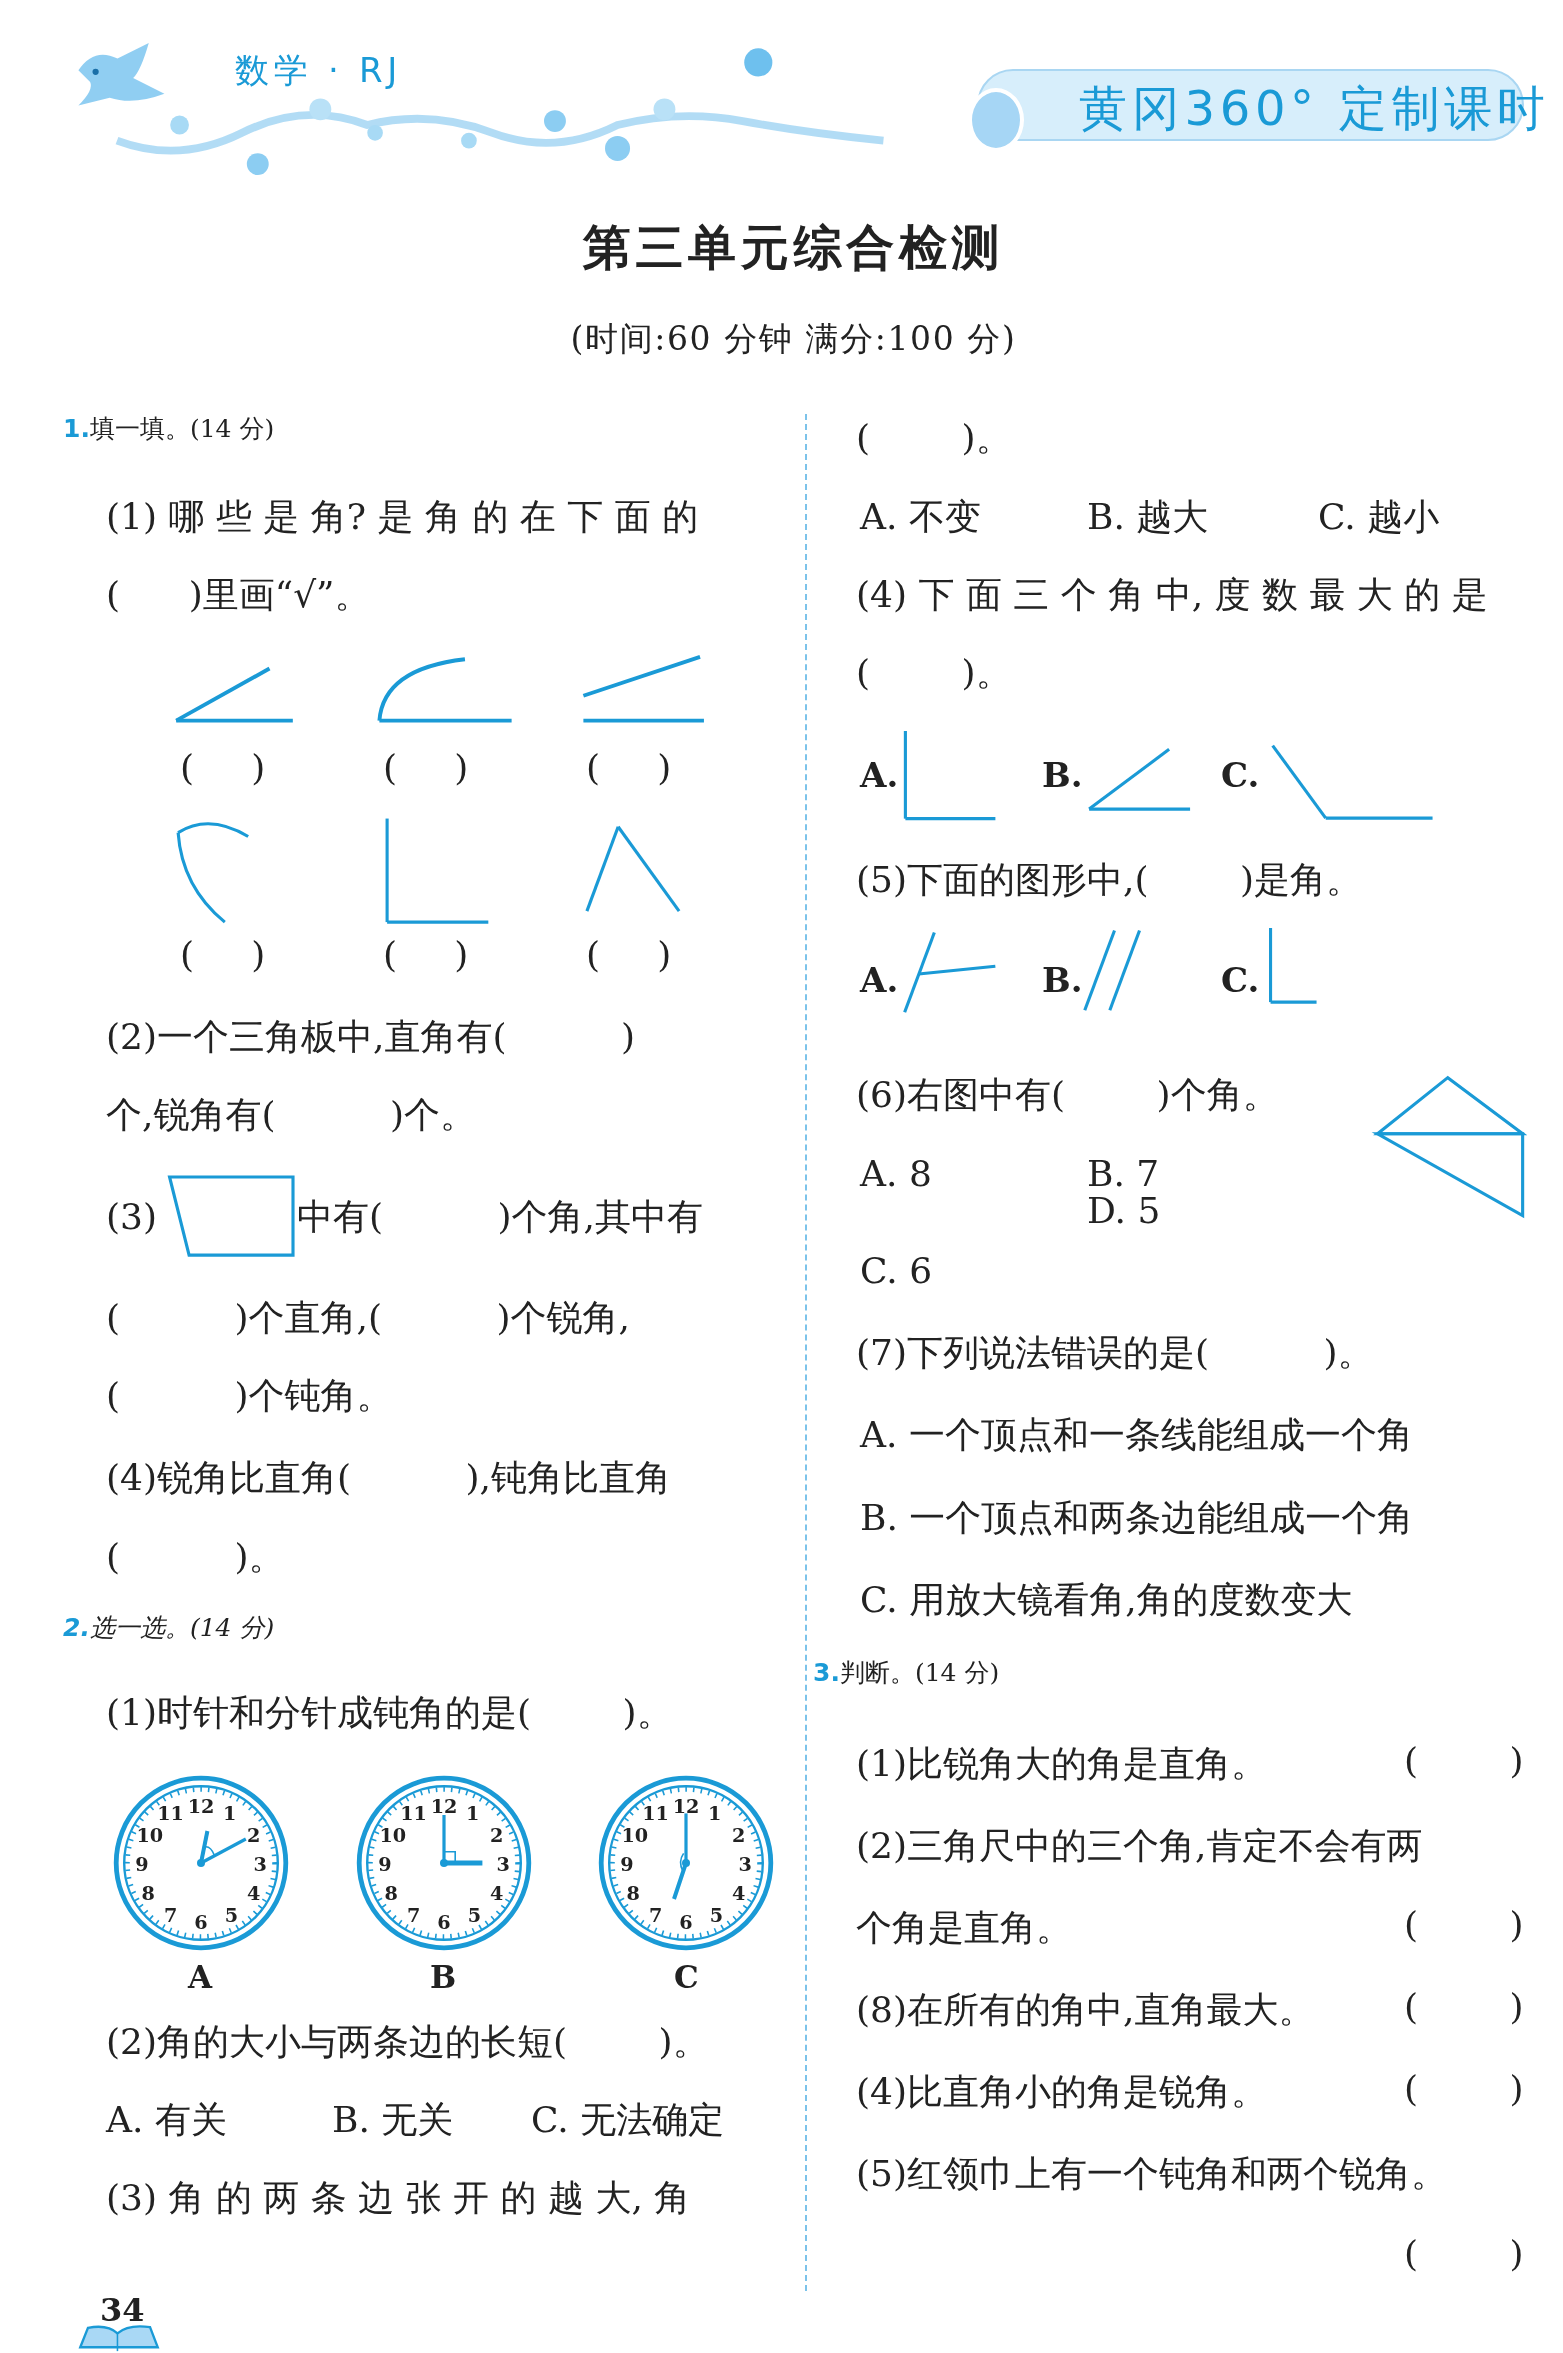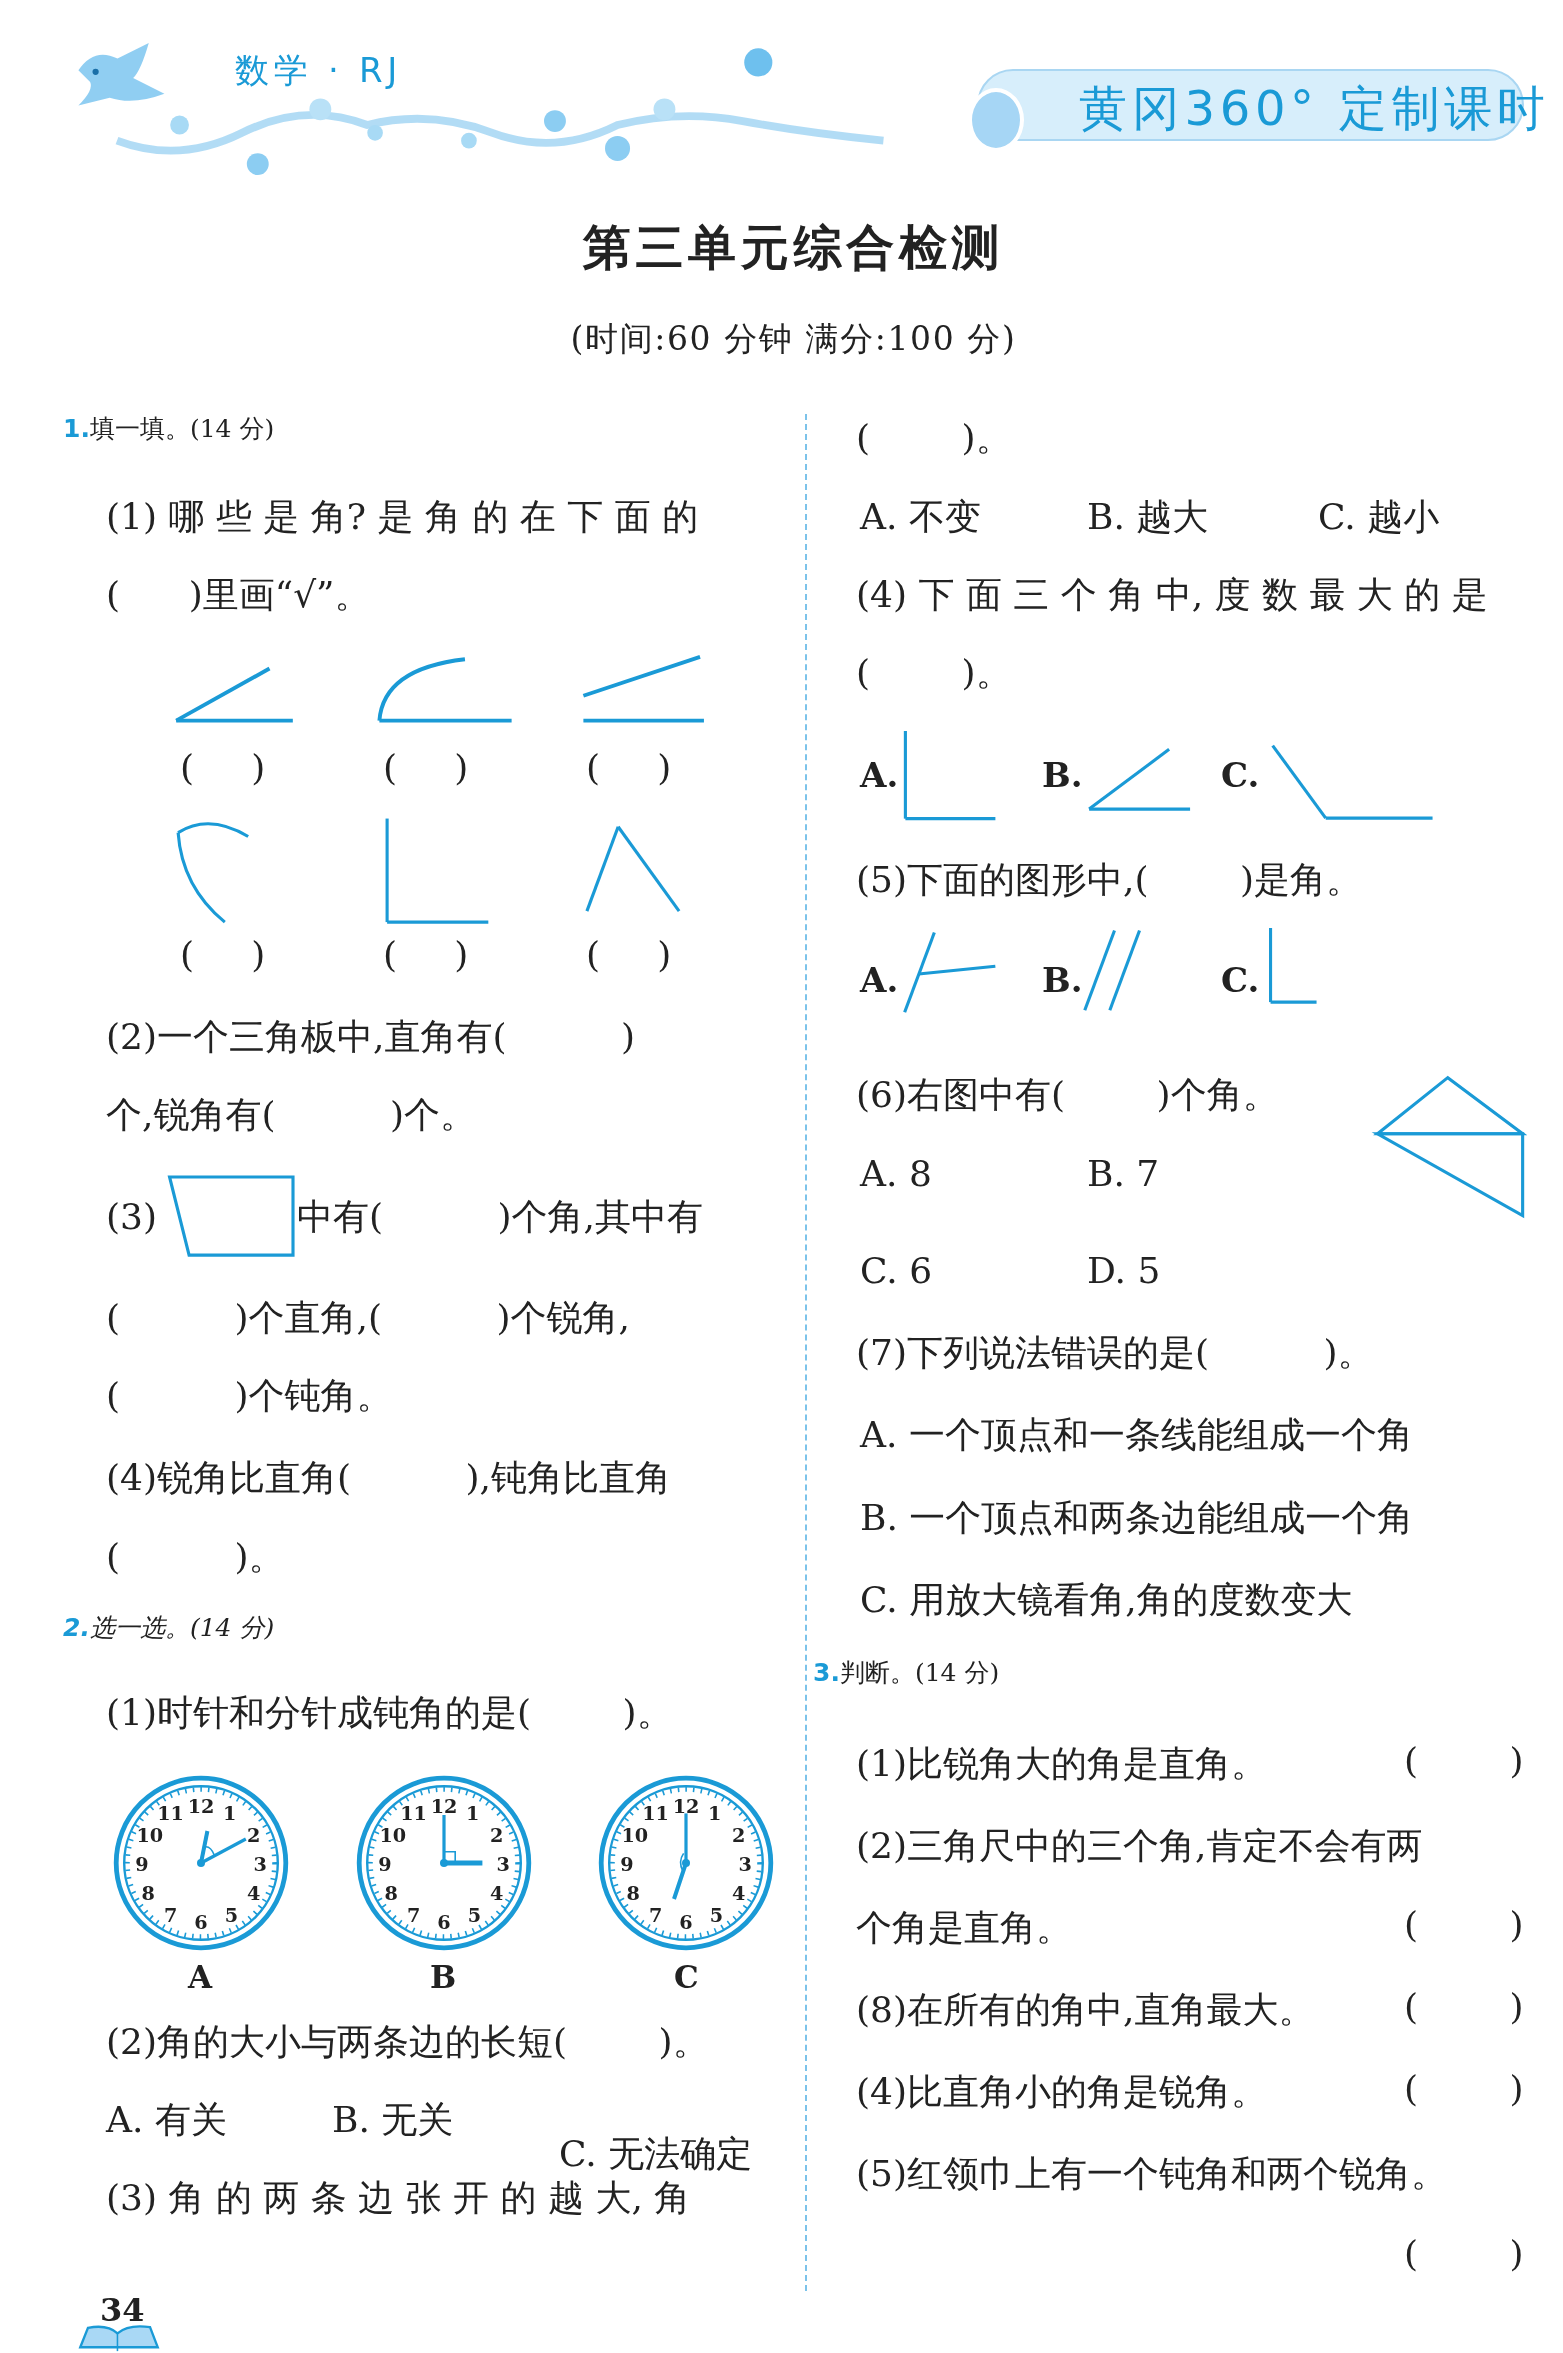--- a/index.html
+++ b/index.html
@@ -177,21 +177,21 @@
   <path d="M-3 -12 Q-10 -2 -4 10" stroke="#1a9ad6" stroke-width="2" fill="none"></path>
     <circle r="5" fill="#1a9ad6"></circle>
 </svg>
 <div class="abs clocklbl" style="left:188px;top:1959px;">A</div>
 <div class="abs clocklbl" style="left:430px;top:1959px;">B</div>
 <div class="abs clocklbl" style="left:674px;top:1959px;">C</div>
 
 <div class="abs line" style="left:106px;top:2018px;">(2)角的大小与两条边的长短(        )。</div>
 <div class="abs line" style="left:106px;top:2096px;">A. 有关</div>
 <div class="abs line" style="left:332px;top:2096px;">B. 无关</div>
-<div class="abs line" style="left:559px;top:2096px;margin-top:34px;">C. 无法确定</div>
+<div class="abs line" style="left:531px;top:2096px;">C. 无法确定</div>
 <div class="abs line" style="left:106px;top:2174px;">(3) 角 的 两 条 边 张 开 的 越 大, 角</div>
 
 <div class="abs pagenum">34</div>
 <svg style="left:72px;top:2324px;" width="94" height="31" viewBox="0 0 120 40">
   <path d="M10 30 L20 5 Q45 0 58 12 Q72 0 100 4 L110 30 Z" fill="#a9d8f5" stroke="#1a9ad6" stroke-width="3"></path>
   <line x1="58" y1="12" x2="58" y2="35" stroke="#1a9ad6" stroke-width="2"></line>
 </svg>
 
 <div class="abs line" style="left:856px;top:414px;">(        )。</div>
 <div class="abs line" style="left:860px;top:493px;">A. 不变</div>
@@ -235,21 +235,21 @@
 </svg>
 
 <div class="abs line" style="left:856px;top:1071px;">(6)右图中有(        )个角。</div>
 <svg style="left:1376px;top:1071px;" width="156" height="149" viewBox="0 0 200 190">
   <polygon points="2,80 92,8 188,80" stroke="#1a9ad6" stroke-width="4" fill="none"></polygon>
   <polygon points="2,80 188,80 188,185" stroke="#1a9ad6" stroke-width="4" fill="none"></polygon>
 </svg>
 <div class="abs line" style="left:860px;top:1150px;">A. 8</div>
 <div class="abs line" style="left:1087px;top:1150px;">B. 7</div>
 <div class="abs line" style="left:860px;top:1247px;">C. 6</div>
-<div class="abs line" style="left:1087px;top:1247px;">D. 5</div>
+<div class="abs line" style="left:1087px;top:1187px;">D. 5</div>
 
 <div class="abs line" style="left:856px;top:1329px;">(7)下列说法错误的是(          )。</div>
 <div class="abs line" style="left:860px;top:1411px;">A. 一个顶点和一条线能组成一个角</div>
 <div class="abs line" style="left:860px;top:1494px;">B. 一个顶点和两条边能组成一个角</div>
 <div class="abs line" style="left:860px;top:1576px;">C. 用放大镜看角,角的度数变大</div>
 
 <div class="abs qhead" style="left:813px;top:1656px;">
   <span class="qnum">3.</span><span>判断。(14 分)</span>
 </div>
 <div class="abs line" style="left:856px;top:1740px;">(1)比锐角大的角是直角。</div>

